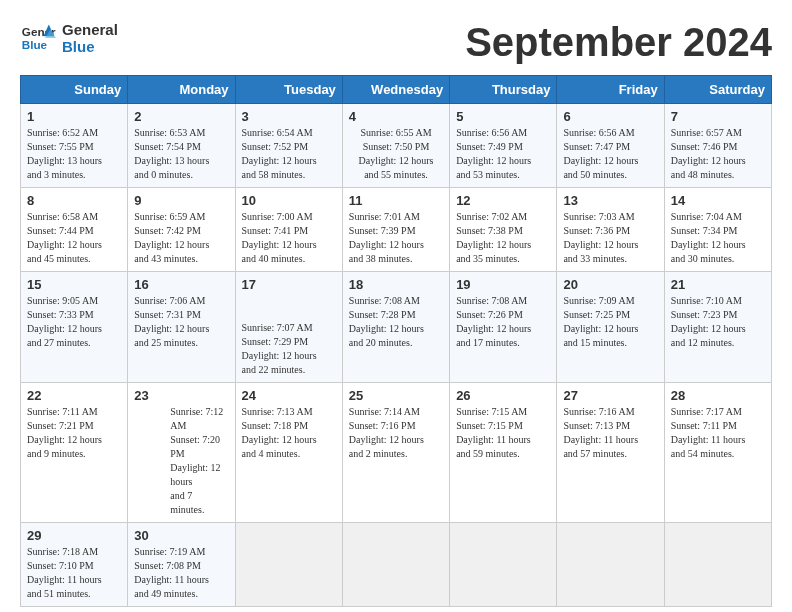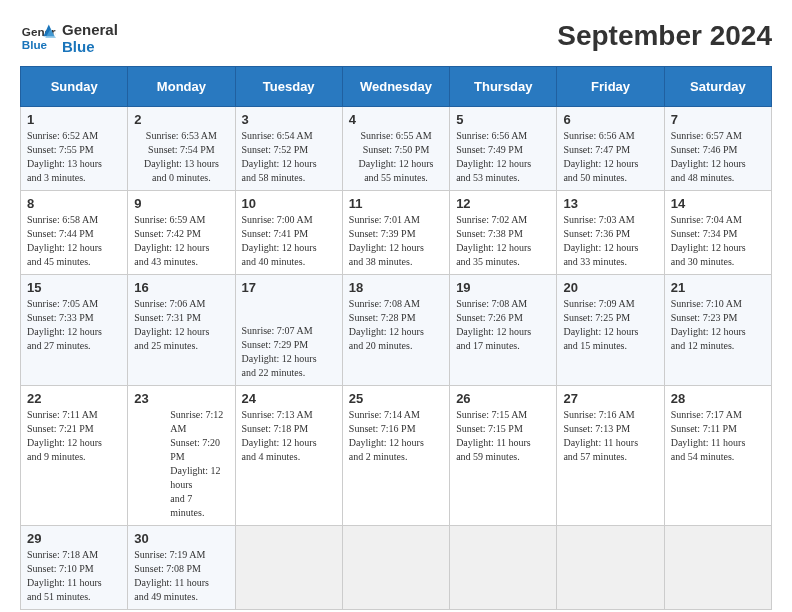--- a/index.html
+++ b/index.html
@@ -22,38 +22,38 @@
       gap: 6px;
     }
     .logo-icon {
       width: 36px;
       height: 36px;
     }
     .title-block {
       text-align: right;
     }
     .month-title {
-      font-size: 28px;
+      font-size: 40px;
       font-weight: bold;
       color: #333;
     }
     .location {
       font-size: 14px;
       color: #555;
     }
     table {
       width: 100%;
       border-collapse: collapse;
       font-size: 11px;
     }
     thead th {
       background-color: #2979c0;
       color: #fff;
-      padding: 12px 6px;
-      text-align: center;
+      padding: 6px 6px;
+      text-align: right;
       font-size: 13px;
       font-weight: bold;
       border: 1px solid #2060a0;
     }
     tbody td {
       border: 1px solid #ccc;
       padding: 5px 6px;
       vertical-align: top;
       width: calc(100% / 7);
       min-height: 70px;
@@ -120,21 +120,21 @@
   <tr>
         <td>
           <span class="day-num">1</span>
           <div class="day-info" style="white-space: pre-line;">Sunrise: 6:52 AM
 Sunset: 7:55 PM
 Daylight: 13 hours
 and 3 minutes.</div>
         </td>
         <td>
           <span class="day-num">2</span>
-          <div class="day-info" style="white-space: pre-line; text-align: center;">Sunrise: 6:53 AM
+          <div class="day-info" style="white-space: pre-line;">Sunrise: 6:53 AM
 Sunset: 7:54 PM
 Daylight: 13 hours
 and 0 minutes.</div>
         </td>
         <td>
           <span class="day-num">3</span>
           <div class="day-info" style="white-space: pre-line;">Sunrise: 6:54 AM
 Sunset: 7:52 PM
 Daylight: 12 hours
 and 58 minutes.</div>
@@ -215,21 +215,21 @@
           <span class="day-num">14</span>
           <div class="day-info" style="white-space: pre-line;">Sunrise: 7:04 AM
 Sunset: 7:34 PM
 Daylight: 12 hours
 and 30 minutes.</div>
         </td>
       </tr>
       <tr>
         <td>
           <span class="day-num">15</span>
-          <div class="day-info" style="white-space: pre-line;">Sunrise: 7:05 AM
+          <div class="day-info" style="white-space: pre-line;">Sunrise: 9:05 AM
 Sunset: 7:33 PM
 Daylight: 12 hours
 and 27 minutes.</div>
         </td>
         <td>
           <span class="day-num">16</span>
           <div class="day-info" style="white-space: pre-line;">Sunrise: 7:06 AM
 Sunset: 7:31 PM
 Daylight: 12 hours
 and 25 minutes.</div>

